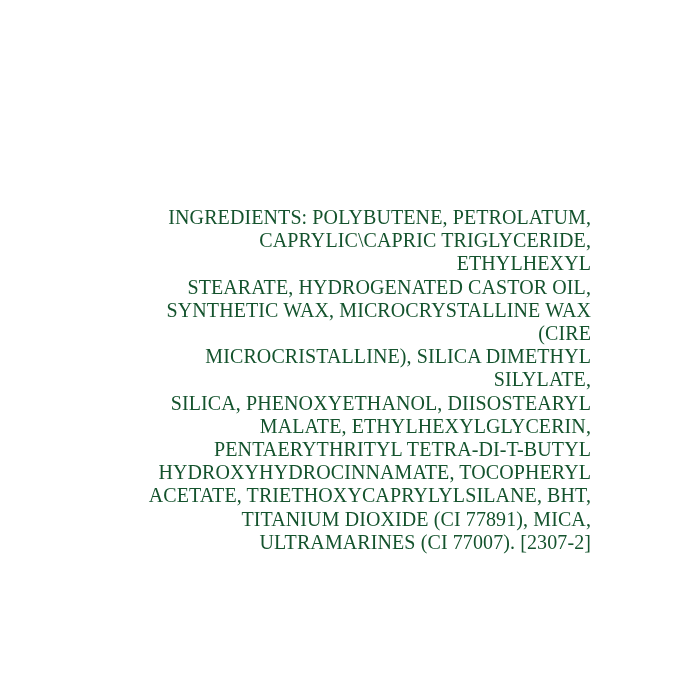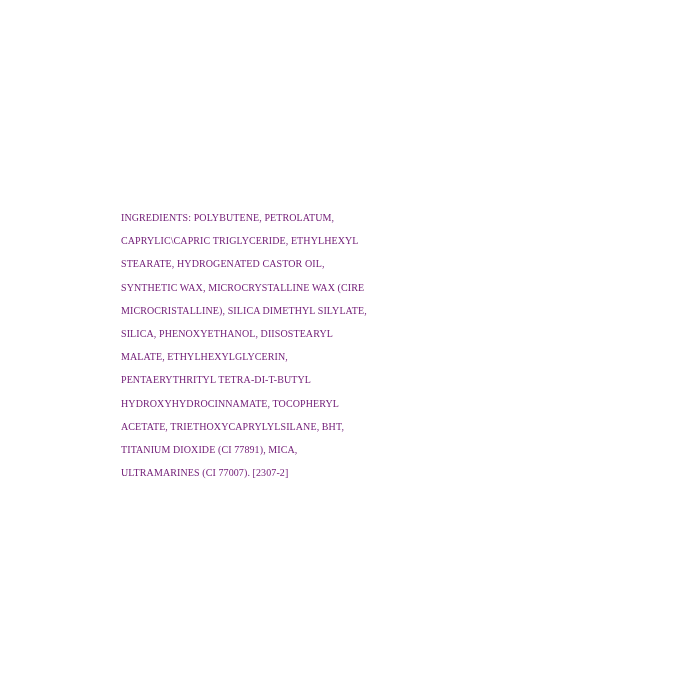--- a/index.html
+++ b/index.html
@@ -21,26 +21,26 @@
     background: #ffffff;
   }
   .ingredients-block {
     position: absolute;
     left: 121px;
     top: 206px;
     width: 470px;
   }
   .ingredients-text {
     font-family: "Liberation Serif", serif;
-    font-size: 10px;
+    font-size: 20px;
     line-height: 23.2px;
     letter-spacing: 0.1px;
-    color: #701a75;
+    color: #14532d;
     white-space: pre-line;
-    text-align: left;
+    text-align: right;
   }
 </style>
 </head>
 <body>
 
 <div class="page">
   <div class="ingredients-block">
     <div class="ingredients-text">INGREDIENTS: POLYBUTENE, PETROLATUM,
 CAPRYLIC\CAPRIC TRIGLYCERIDE, ETHYLHEXYL
 STEARATE, HYDROGENATED CASTOR OIL,

